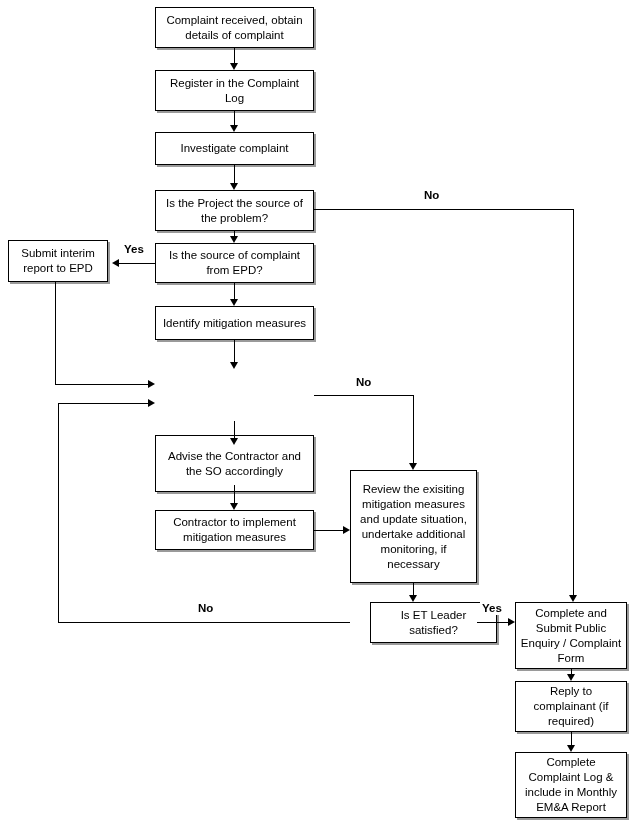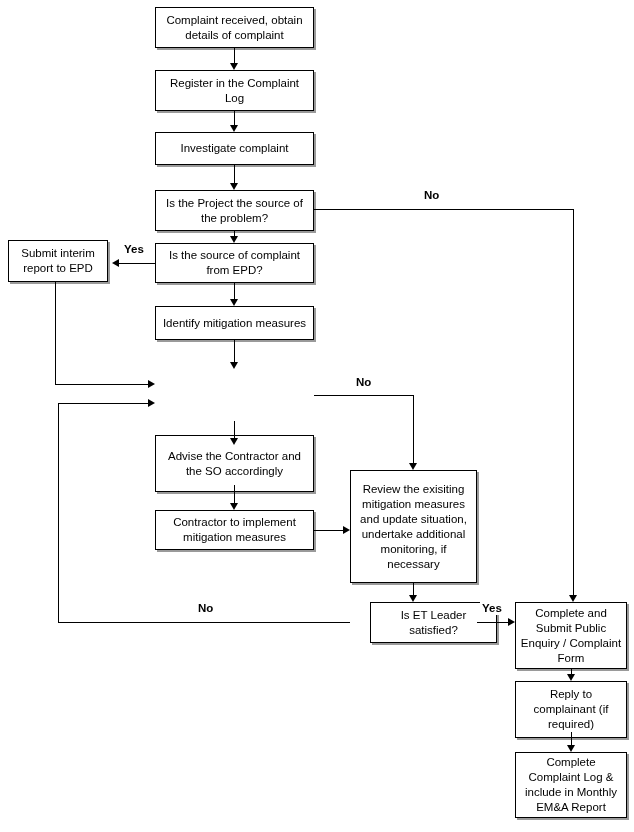--- a/index.html
+++ b/index.html
@@ -125,21 +125,21 @@
   </div>
 
   <div class="node" style="left:350px; top:602px; width:127px; height:41px;margin-left:20px;">
     <span>Is ET Leader satisfied?</span>
   </div>
 
   <div class="node" style="left:515px; top:602px; width:112px; height:67px;">
     <span>Complete and Submit Public Enquiry / Complaint Form</span>
   </div>
 
-  <div class="node" style="left:515px; top:681px; width:112px; height:57px;">
+  <div class="node" style="left:515px; top:681px; width:112px; height:51px;">
     <span>Reply to complainant (if required)</span>
   </div>
 
   <div class="node" style="left:515px; top:752px; width:112px; height:66px;">
     <span>Complete Complaint Log &amp; include in Monthly EM&amp;A Report</span>
   </div>
 
   <div class="edge-v" style="left:234px; top:48px; height:16px;"></div>
   <div class="arrow-down" style="left:230px; top:63px;"></div>
 

